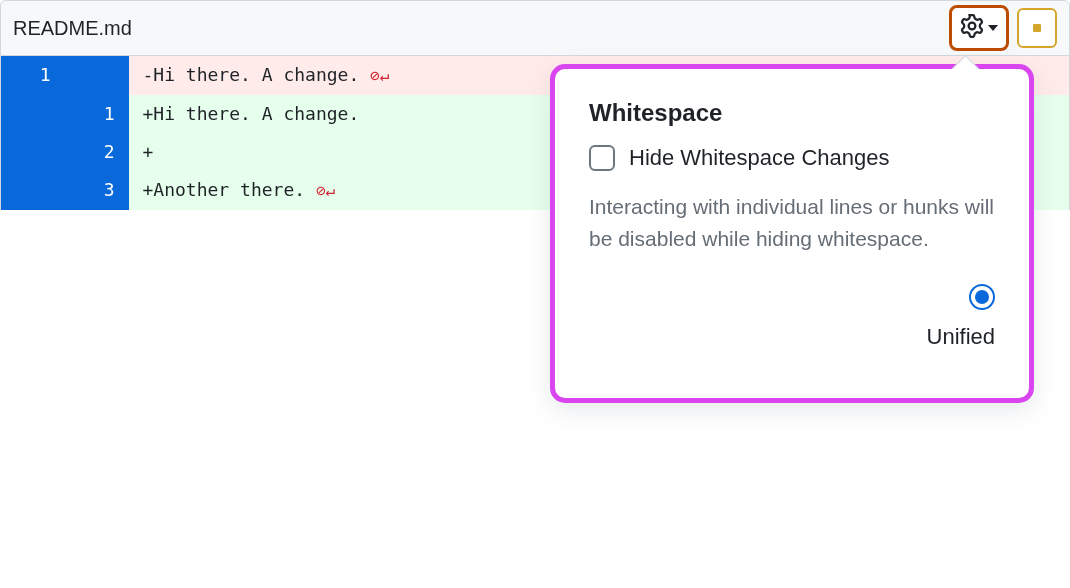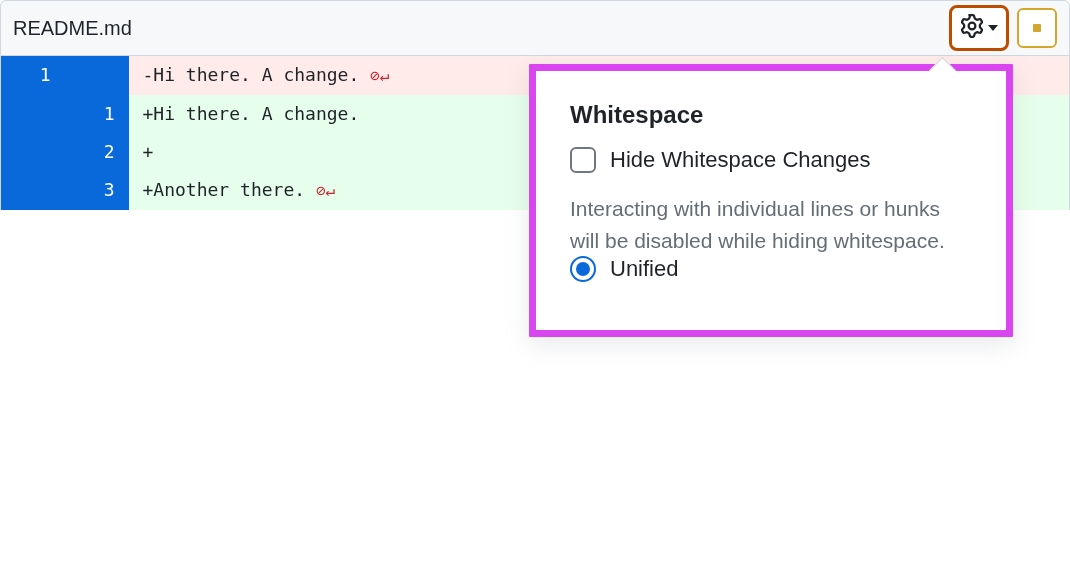--- a/index.html
+++ b/index.html
@@ -91,25 +91,25 @@
   .hunk-row .num-cell { background: #ddf4ff; }
   .del-row .code-cell { background: #ffebe9; }
   .add-row .code-cell { background: #e6ffec; }
   .sel-num { background: #0969da; color: #fff; }
   .nl-glyph { color: #cf222e; font-size: 16px; }
   .no-nl { color: #cf222e; font-size: 16px; }
 
   .dropdown {
     position: absolute;
     top: 64px;
-    right: 57px;
+    right: 36px;
     width: 484px;
     background: #fff;
-    border: 7px solid #d946ef;
-    border-radius: 1px;
+    border: 5px solid #d946ef;
+    border-radius: 15px;
     box-shadow: 0 8px 24px rgba(140,149,159,0.2);
     padding: 30px 34px 34px 34px;
   }
   .dropdown::before {
     content: "";
     position: absolute;
     top: -10px;
     right: 54px;
     width: 18px;
     height: 18px;
@@ -139,26 +139,28 @@
     flex-shrink: 0;
   }
   .dd-check-label {
     font-size: 22px;
     color: #1f2328;
   }
   .dd-note {
     font-size: 21px;
     color: #656d76;
     line-height: 1.5;
+    margin-bottom: 30px;
   }
   .dd-radio-row {
     display: flex;
-    align-items: flex-start;
+    align-items: flex-end;
     gap: 14px;
     margin-bottom: 14px;
+    flex-direction: column;
   }
   .dd-radio {
     width: 26px;
     height: 26px;
     border: 2px solid #6e7781;
     border-radius: 50%;
     display: flex;
     align-items: center;
     justify-content: center;
     flex-shrink: 0;

